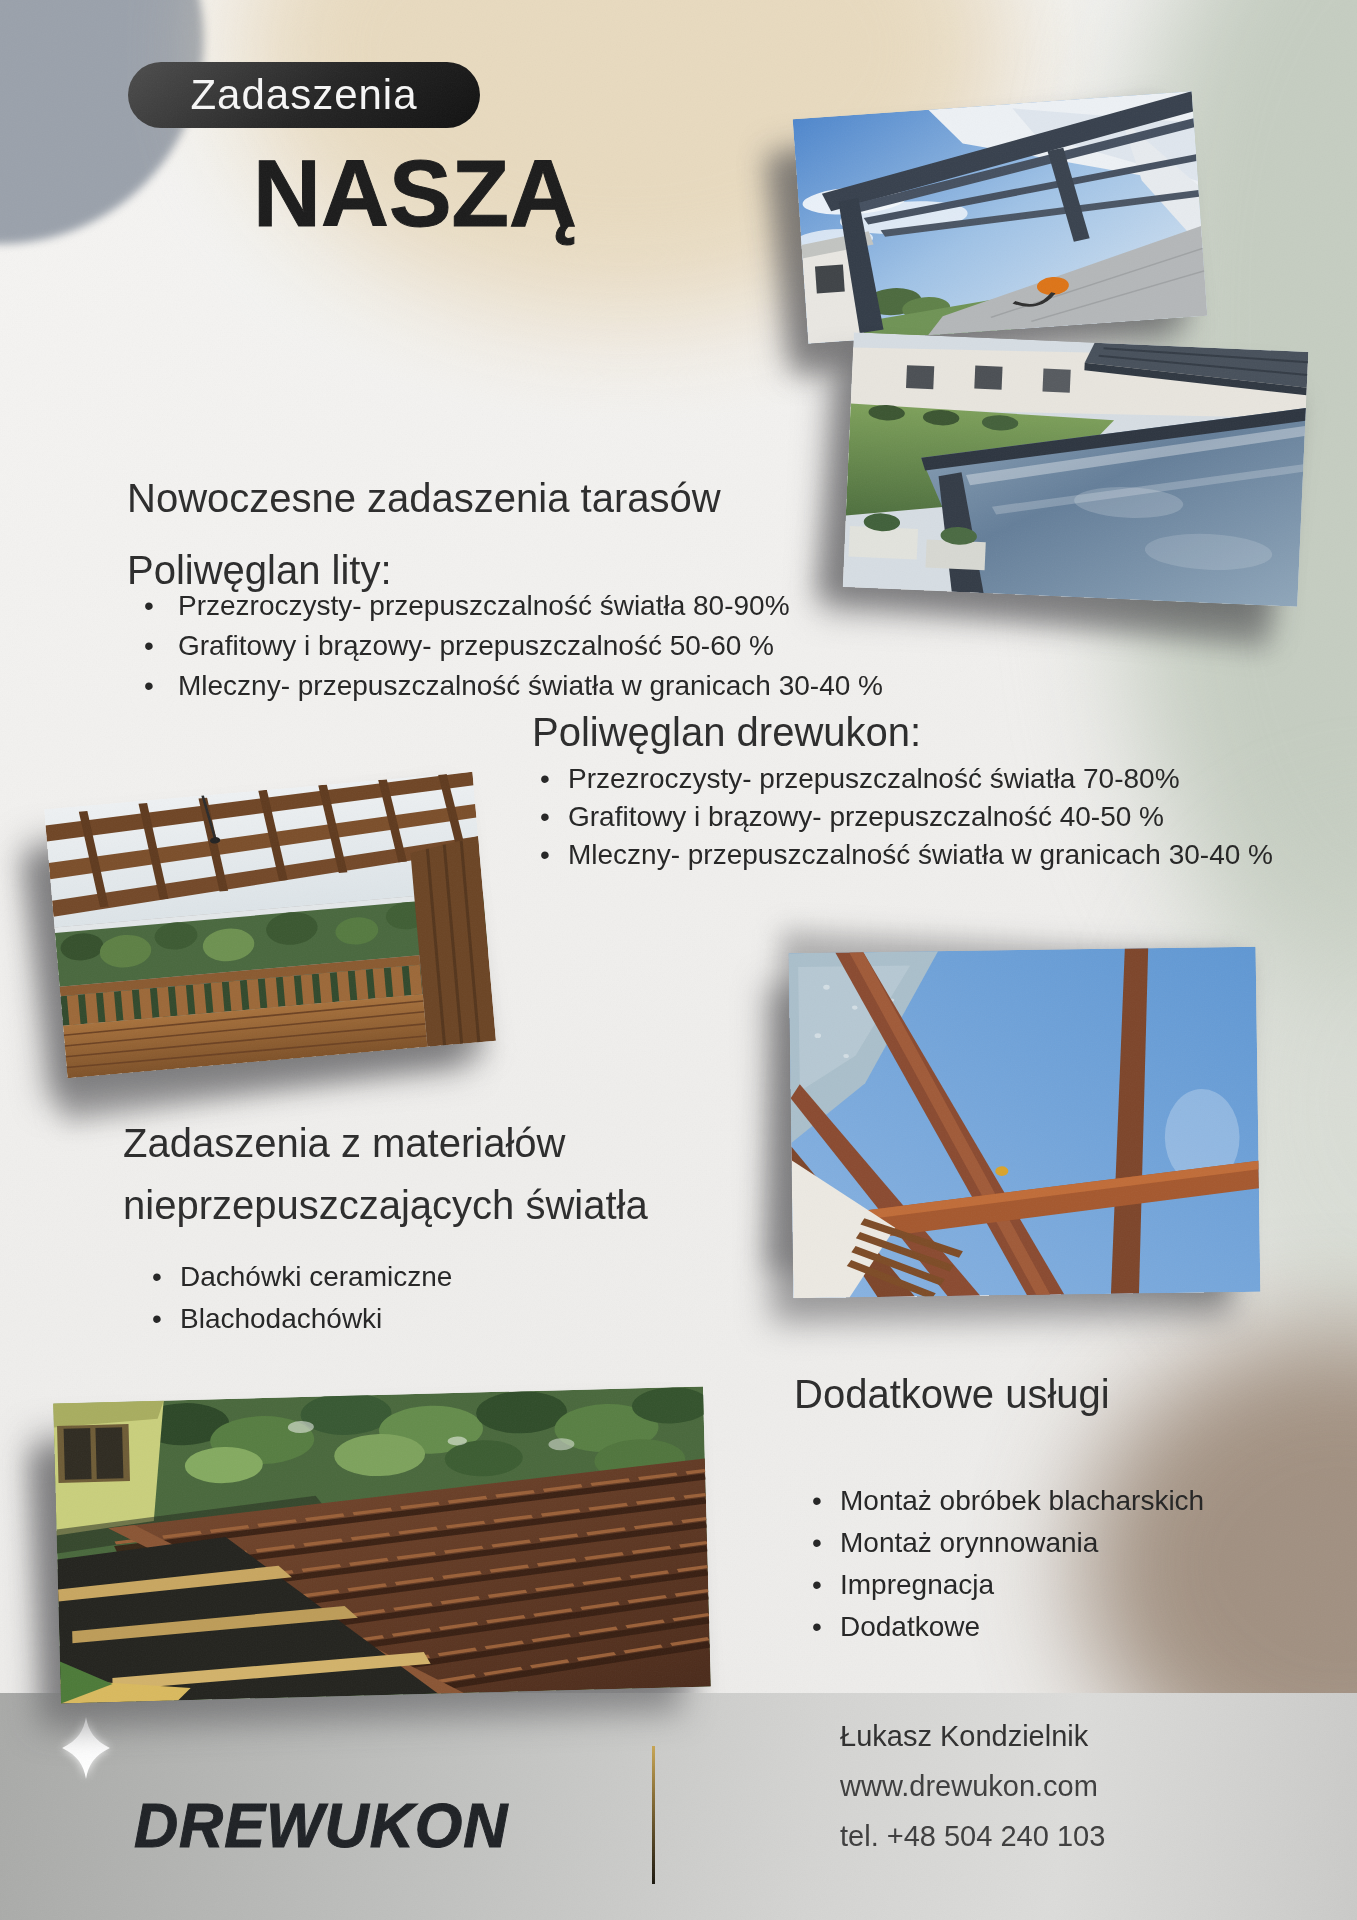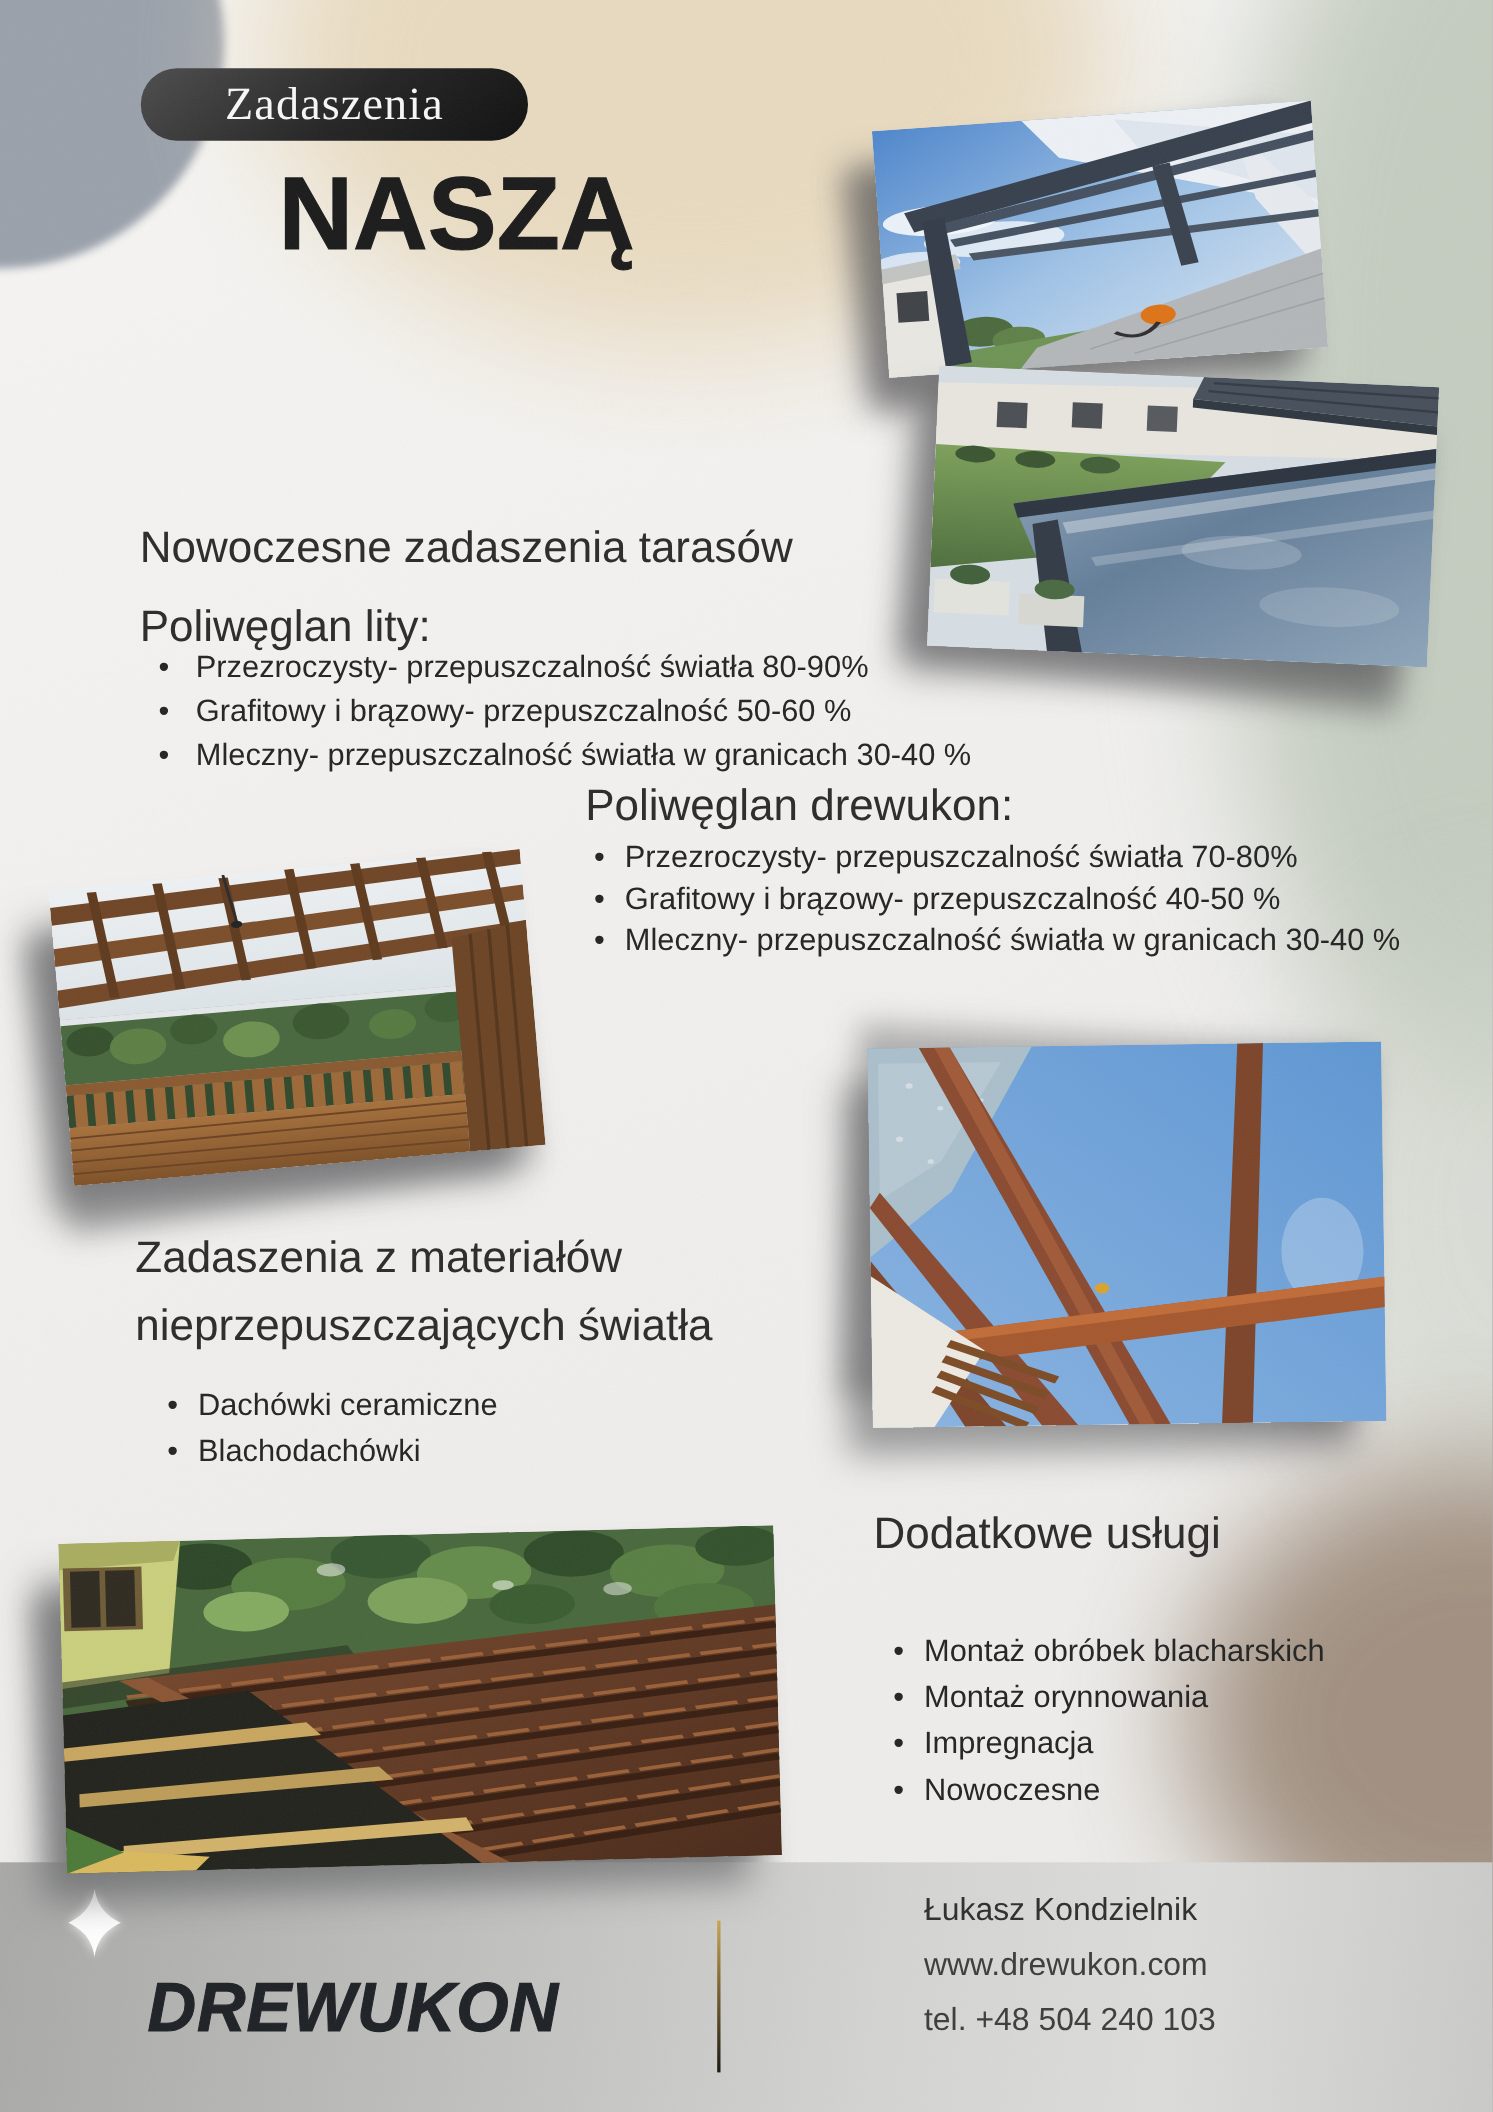--- a/index.html
+++ b/index.html
@@ -13,21 +13,21 @@
   .blob{position:absolute;border-radius:50%;z-index:0;}
   .blob-circle{left:-204px;top:-164px;width:408px;height:408px;background:#9aa1ab;filter:blur(4px);}
   .blob-beige{left:240px;top:-220px;width:770px;height:540px;background:#e8d9bd;filter:blur(55px);opacity:.95;}
   .blob-green{left:1120px;top:-160px;width:560px;height:1150px;background:#c5cdc1;filter:blur(55px);border-radius:40%;}
   .blob-green2{left:1180px;top:840px;width:420px;height:520px;background:#ccd3c8;filter:blur(60px);opacity:.6;}
   .blob-mauve{left:1080px;top:1330px;width:520px;height:470px;background:#8f7a67;filter:blur(55px);opacity:.8;}
   
   .badge{
     position:absolute;left:128px;top:62px;width:352px;height:66px;border-radius:34px;z-index:3;
     background:linear-gradient(140deg,#4d4d4d 0%,#242424 55%,#101010 100%);
-    color:#f7f7f7;font-size:42px;display:flex;align-items:center;justify-content:center;letter-spacing:1px;font-family:Liberation Serif, serif;
+    color:#f7f7f7;font-size:42px;display:flex;align-items:center;justify-content:center;letter-spacing:1px;
   }
   .hero{
     position:absolute;left:20px;top:150px;width:790px;text-align:center;z-index:3;
     font-size:94px;line-height:88px;font-weight:bold;color:#1b1b1b;letter-spacing:0;
     -webkit-text-stroke:1px #1b1b1b;
   }
   
   .sec-h{position:absolute;z-index:4;font-size:40px;color:#2b2b2b;}
   .sec-h .l{display:block;}
   #h-lity{left:127px;top:462px;line-height:72px;}
@@ -376,21 +376,21 @@
     <li>Blachodachówki</li>
   </ul>
 
   <div class="sec-h" id="h-uslugi">
     <span class="l">Dodatkowe usługi</span>
   </div>
   <ul class="blist" id="list-uslugi">
     <li>Montaż obróbek blacharskich</li>
     <li>Montaż orynnowania</li>
     <li>Impregnacja</li>
-    <li>Nowoczesne</li>
+    <li>Dodatkowe</li>
   </ul>
 
   <div class="footer">
     <svg class="star" viewBox="0 0 40 52" aria-hidden="true">
       <path d="M20 0 C22 12 27 19.5 40 26 C27 32.5 22 40 20 52 C18 40 13 32.5 0 26 C13 19.5 18 12 20 0 Z" fill="#ffffff"></path>
     </svg>
     <div class="brand">DREWUKON</div>
     <div class="divider"></div>
     <div class="contact">
       <div class="c-name">Łukasz Kondzielnik</div>

